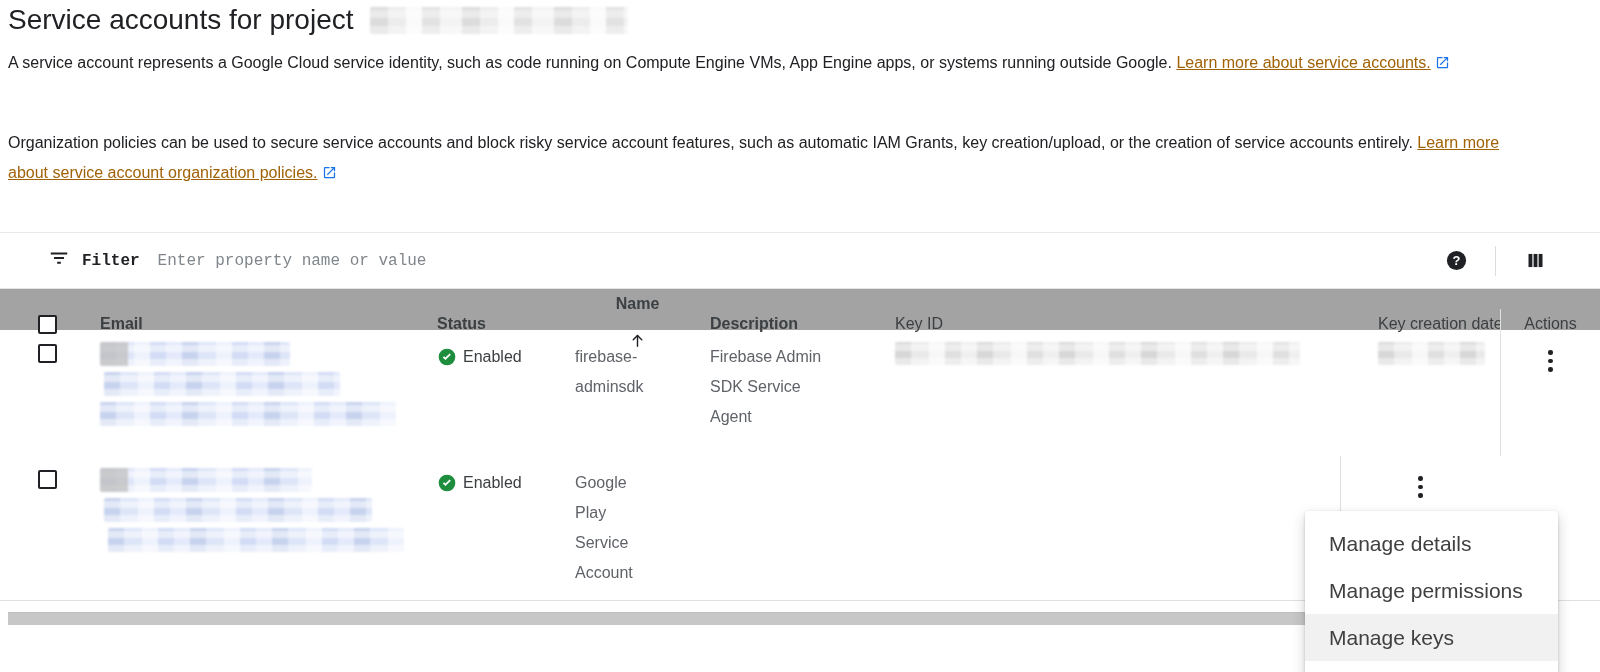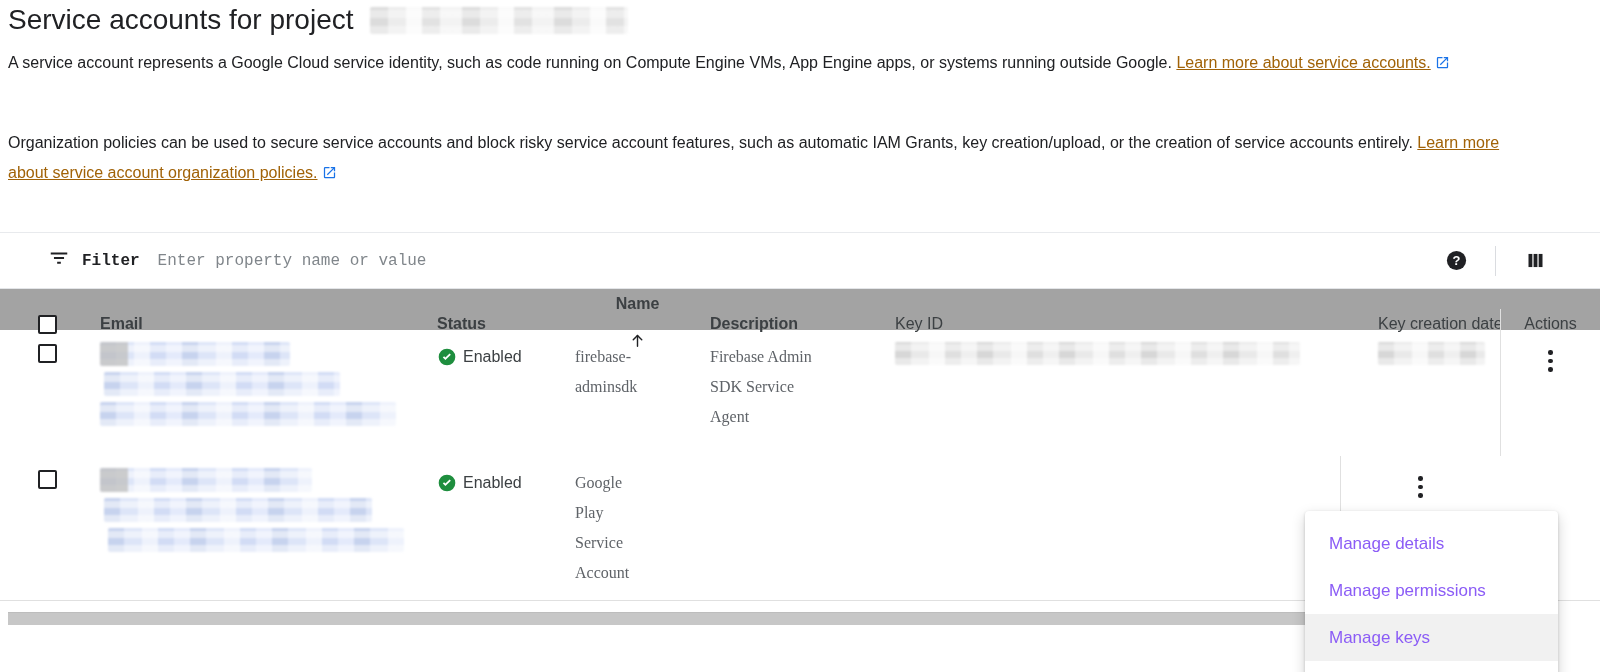--- a/index.html
+++ b/index.html
@@ -79,35 +79,35 @@
 
   .email-lines { display:flex; flex-direction:column; gap:6px; }
   .email-lines .rd { height:24px; }
 
   .status-inner { display:flex; align-items:flex-start; gap:6px; }
   .status-inner svg { margin-top:5px; }
 
   .name-text.r1 { max-width:100px; }
   .name-text.r2 { max-width:74px; }
   .desc-text { max-width:116px; }
-  .gray-text { color:#5f6368;font-family:Liberation Serif, serif; }
+  .gray-text { color:#5f6368; }
 
   .kebab { display:flex; flex-direction:column; gap:4px; padding-top:8px; cursor:pointer; align-items:center; width:24px; }
   .kebab i { width:4.5px; height:4.5px; border-radius:50%; background:#202124; display:block; }
 
   
   .hscrollbar { position:absolute; top:612px; left:8px; width:1298px; height:13px;
     background:#c7c7c7; border-top:1px solid #bdbdbd; z-index:1; cursor:grab; }
 
   
   .context-menu { position:absolute; top:511px; left:1305px; width:253px; height:230px;
     background:#fff; z-index:5; padding-top:9px; border-radius:4px;
     box-shadow:0 1px 3px rgba(0,0,0,.18), 0 5px 14px rgba(0,0,0,.18); }
   .menu-item { height:47px; display:flex; align-items:center; padding-left:24px;
-    font-size:17px; color:#8b5cf6; cursor:pointer; }
+    font-size:21px; color:#404040; cursor:pointer; }
   .menu-item.highlighted { background:#f1f1f1; }
 </style>
 </head>
 <body>
 
 <div class="stage">
 
   <h1 class="page-title">
     <span>Service accounts for project</span>
     <span class="rd rd-title title-redact"></span>

